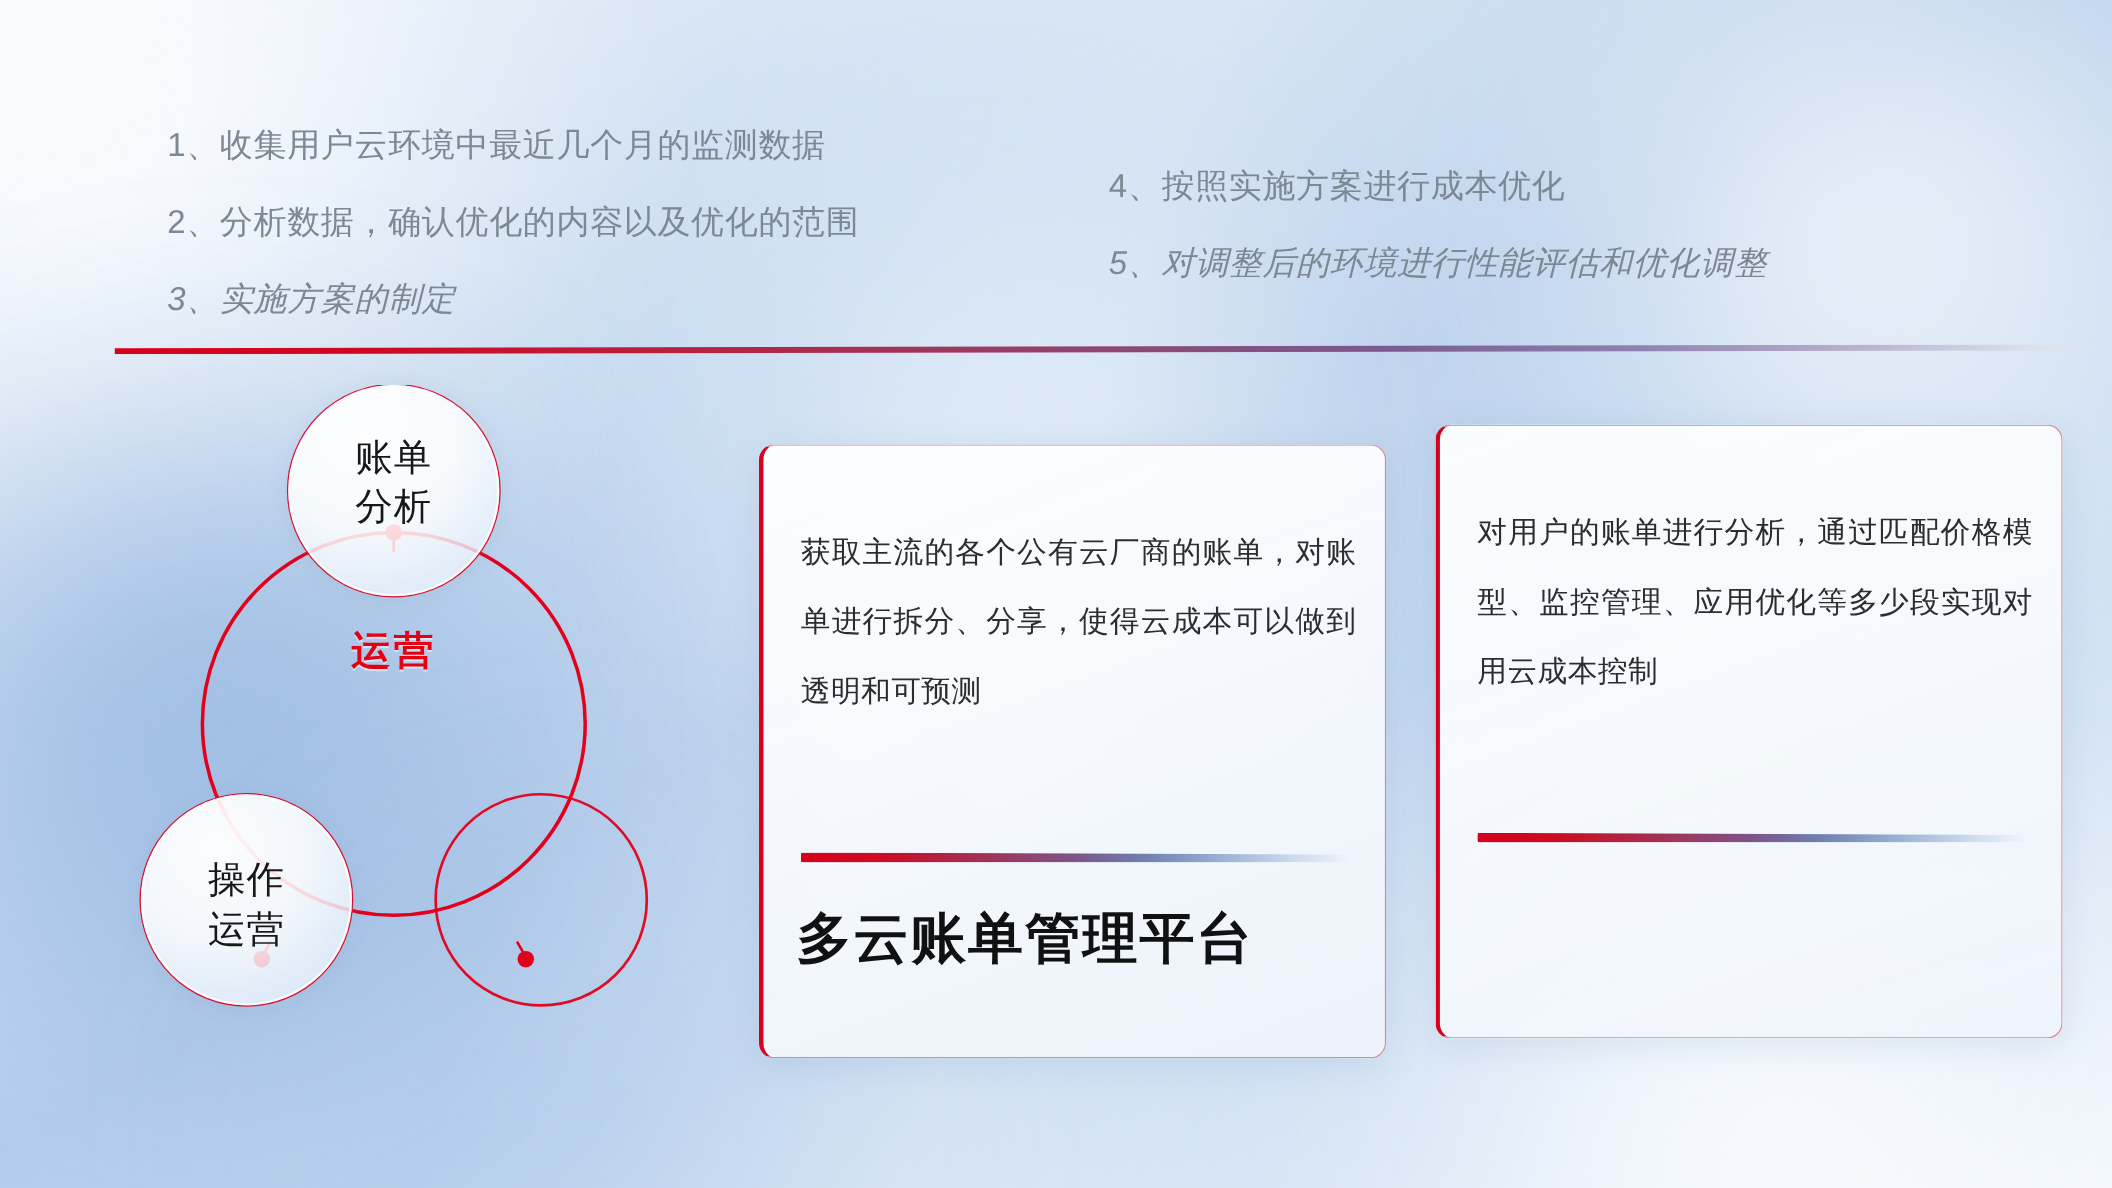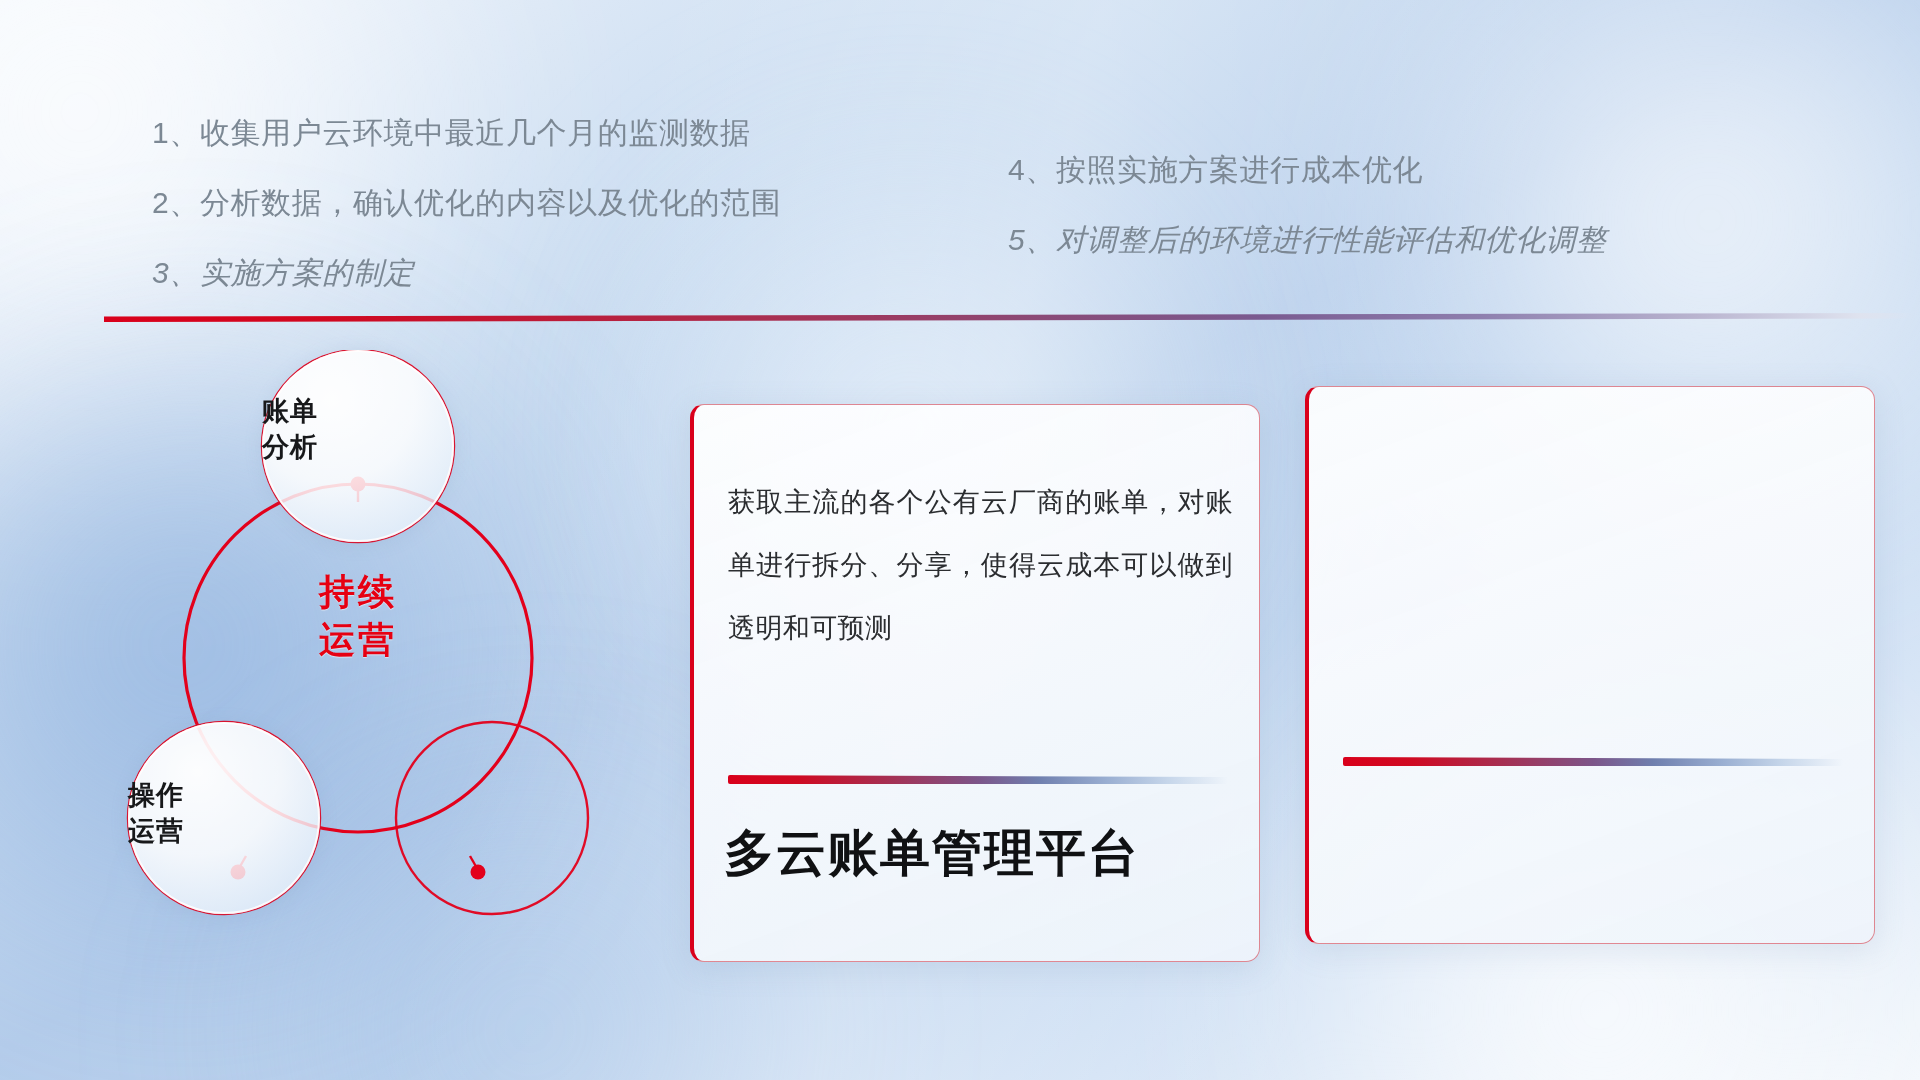--- a/index.html
+++ b/index.html
@@ -74,24 +74,24 @@
   #venn { position:absolute; left:100px; top:350px; width:540px; height:600px; }
   .vsvg { position:absolute; left:0; top:0; }
   .lobe {
     position:absolute; border-radius:50%;
     background:
       radial-gradient(circle at 36% 26%, rgba(255,255,255,.97) 0%, rgba(255,255,255,.86) 44%, rgba(236,244,252,.78) 78%, rgba(221,234,248,.72) 100%);
     box-shadow:inset 0 0 0 2px rgba(255,255,255,.85), 0 2px 18px rgba(120,150,190,.18);
   }
   .lobe-label {
     position:absolute; left:0; right:0;
-    text-align:left;
+    text-align:center;
     color:#17181a;
-    font-weight:bold;
-    font-size:27px;
+    font-weight:normal;
+    font-size:34px;
     line-height:1.32;
     letter-spacing:1px;
   }
   #lobe-top   { left:162px; top:0px;   width:192px; height:192px; }
   #lobe-left  { left:28px;  top:372px; width:192px; height:192px; }
   #lobe-right { left:296px; top:372px; width:192px; height:192px; }
   #lobe-top .lobe-label   { top:44px; }
   #lobe-left .lobe-label  { top:56px; }
   #lobe-right .lobe-label { top:56px; }
   #venn-center-label {
@@ -204,26 +204,26 @@
 
   <div class="lobe" id="lobe-left">
     <div class="lobe-label">
       <div>操作</div>
       <div>运营</div>
     </div>
   </div>
 
 
   <div id="venn-center-label">
-    <div>持续</div>
     <div>运营</div>
   </div>
 </div>
 
 <div class="card" id="card-1">
   <div class="card-body">获取主流的各个公有云厂商的账单，对账单进行拆分、分享，使得云成本可以做到透明和可预测</div>
   <div class="card-rule"></div>
   <div class="card-title">多云账单管理平台</div>
 </div>
 
 <div class="card" id="card-2">
+  <div class="card-body">对用户的账单进行分析，通过匹配价格模型、监控管理、应用优化等多少段实现对用云成本控制</div>
   <div class="card-rule"></div>
 </div>
 
 </body></html>

